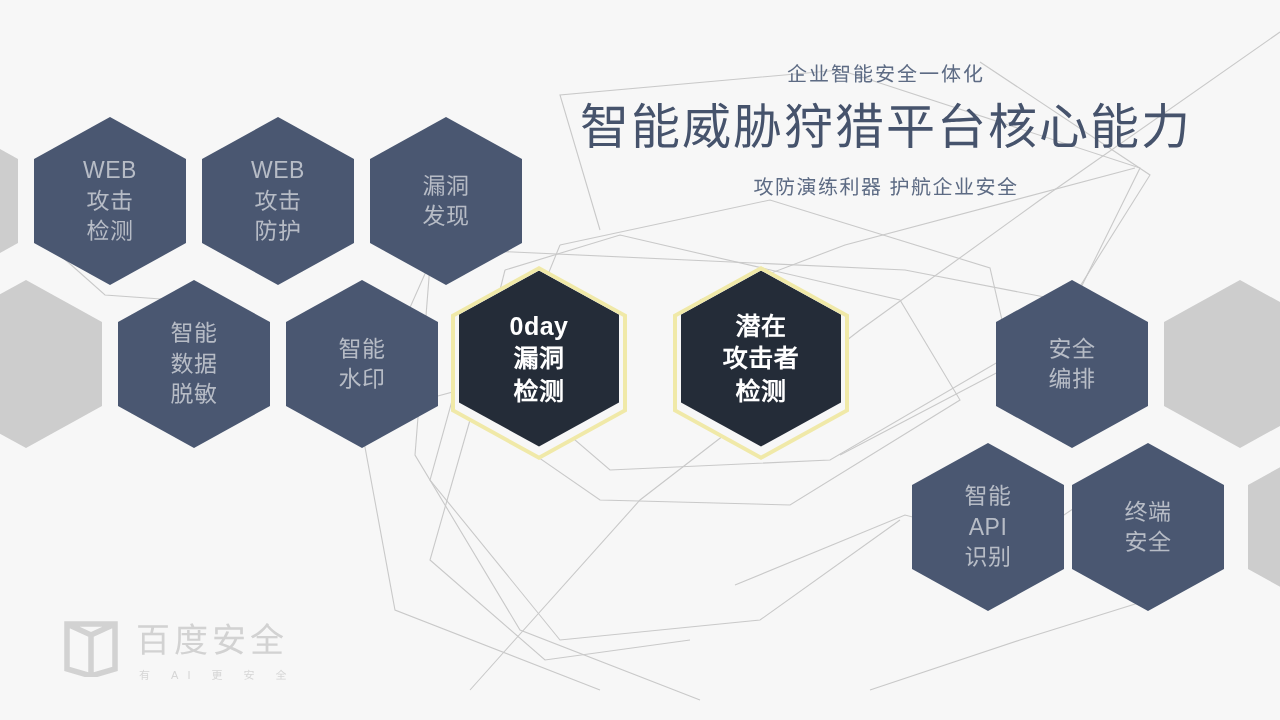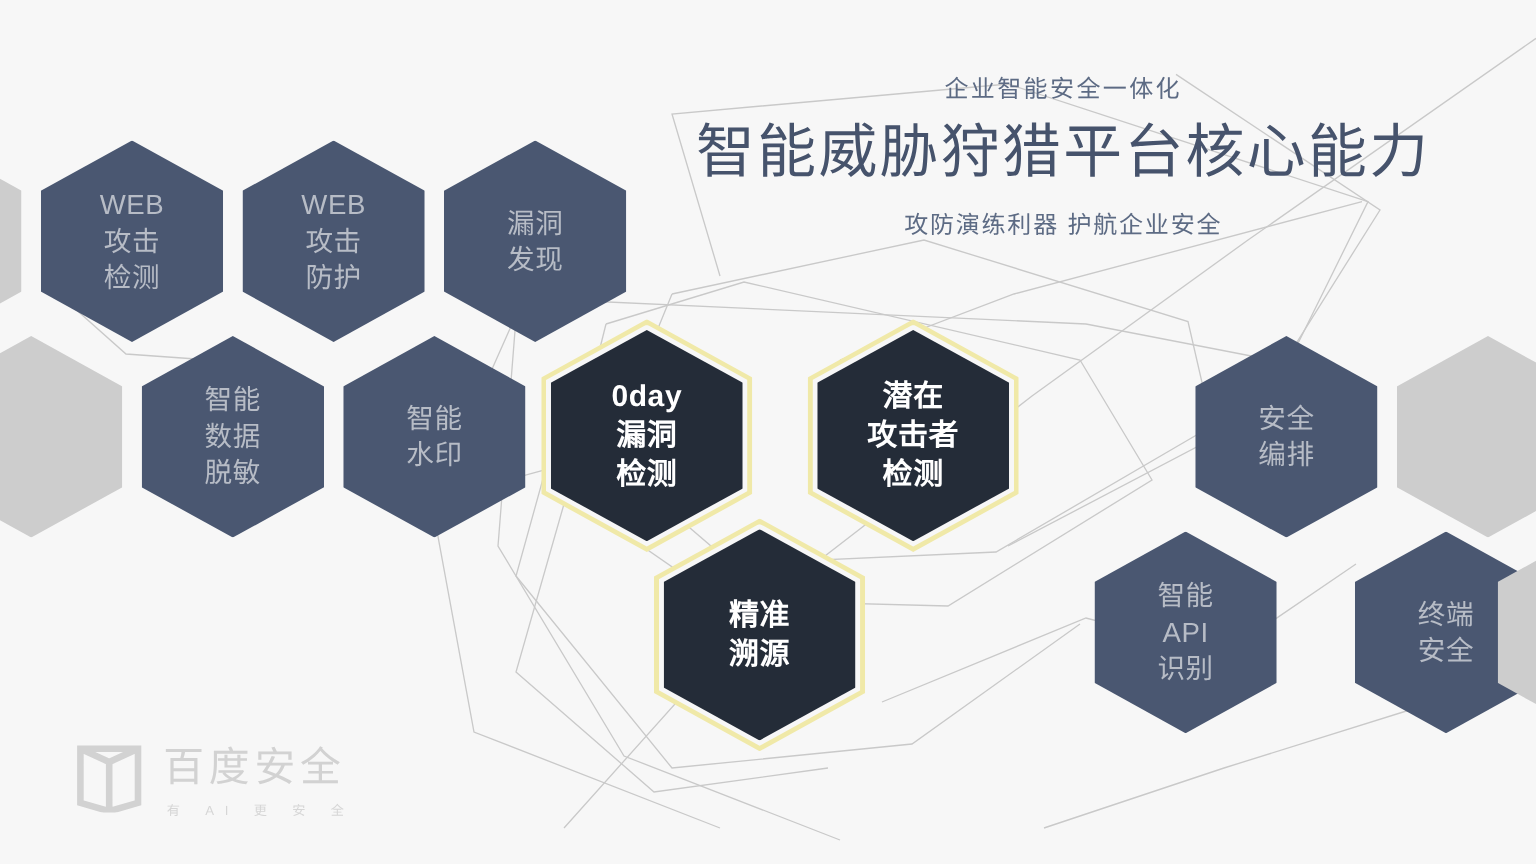--- a/index.html
+++ b/index.html
@@ -82,21 +82,21 @@
     align-items: center;
     justify-content: center;
   }
   .hex-hl .hex-inner {
     width: 168px;
     height: 185px;
     background: #f7f7f7;
     -webkit-clip-path: polygon(50% 0%, 100% 25%, 100% 75%, 50% 100%, 0% 75%, 0% 25%);
     clip-path: polygon(50% 0%, 100% 25%, 100% 75%, 50% 100%, 0% 75%, 0% 25%);
     display: flex;
-    align-items: center;
+    align-items: flex-start;
     justify-content: center;
   }
   .hex-hl .hex-core {
     width: 160px;
     height: 176px;
     background: #242c38;
     -webkit-clip-path: polygon(50% 0%, 100% 25%, 100% 75%, 50% 100%, 0% 75%, 0% 25%);
     clip-path: polygon(50% 0%, 100% 25%, 100% 75%, 50% 100%, 0% 75%, 0% 25%);
     display: flex;
     align-items: center;
@@ -220,21 +220,21 @@
       </div>
       <div class="hex blue" style="left: 996px; top: 280px;">
         <span class="hex-label">安全
 编排</span>
       </div>
       <div class="hex blue" style="left: 912px; top: 443px;">
         <span class="hex-label">智能
 API
 识别</span>
       </div>
-      <div class="hex blue" style="left: 1129px; top: 443px; text-align: center;">
+      <div class="hex blue" style="left: 1072px; top: 443px; text-align: center;">
         <span class="hex-label">终端
 安全</span>
       </div>
       <div class="hex gray" style="left: -134px; top: 117px;"></div>
       <div class="hex gray" style="left: -50px; top: 280px;"></div>
       <div class="hex gray" style="left: 1164px; top: 280px;"></div>
       <div class="hex gray" style="left: 1248px; top: 443px;"></div>
       <div class="hex-hl" style="left: 451px; top: 266px;">
         <div class="hex-inner">
           <div class="hex-core">
@@ -243,28 +243,20 @@
 检测</span>
           </div>
         </div>
       </div>
       <div class="hex-hl" style="left: 673px; top: 266px;">
         <div class="hex-inner">
           <div class="hex-core">
             <span class="hex-label">潜在
 攻击者
 检测</span>
-          </div>
-        </div>
-      </div>
-      <div class="hex-hl" style="left: 545px; top: 432px;">
-        <div class="hex-inner">
-          <div class="hex-core">
-            <span class="hex-label">精准
-溯源</span>
           </div>
         </div>
       </div>
     </div>
 
   <div id="brand">
     <div id="brand-mark">
       <svg width="58" height="58" viewBox="0 0 58 58" aria-hidden="true">
         <path d="M5,5 L53,5 L53,50 L29,57 L5,50 Z
                  M5,5 L29,16 L53,5

